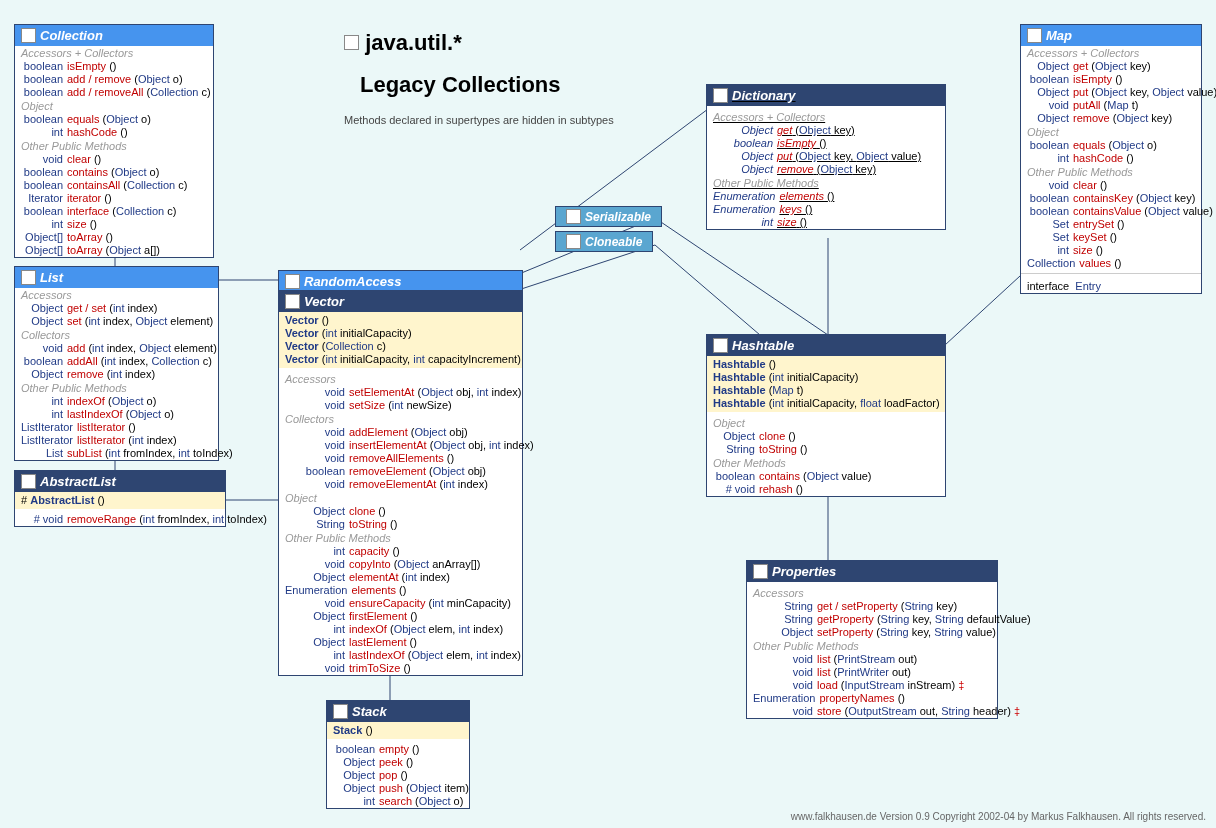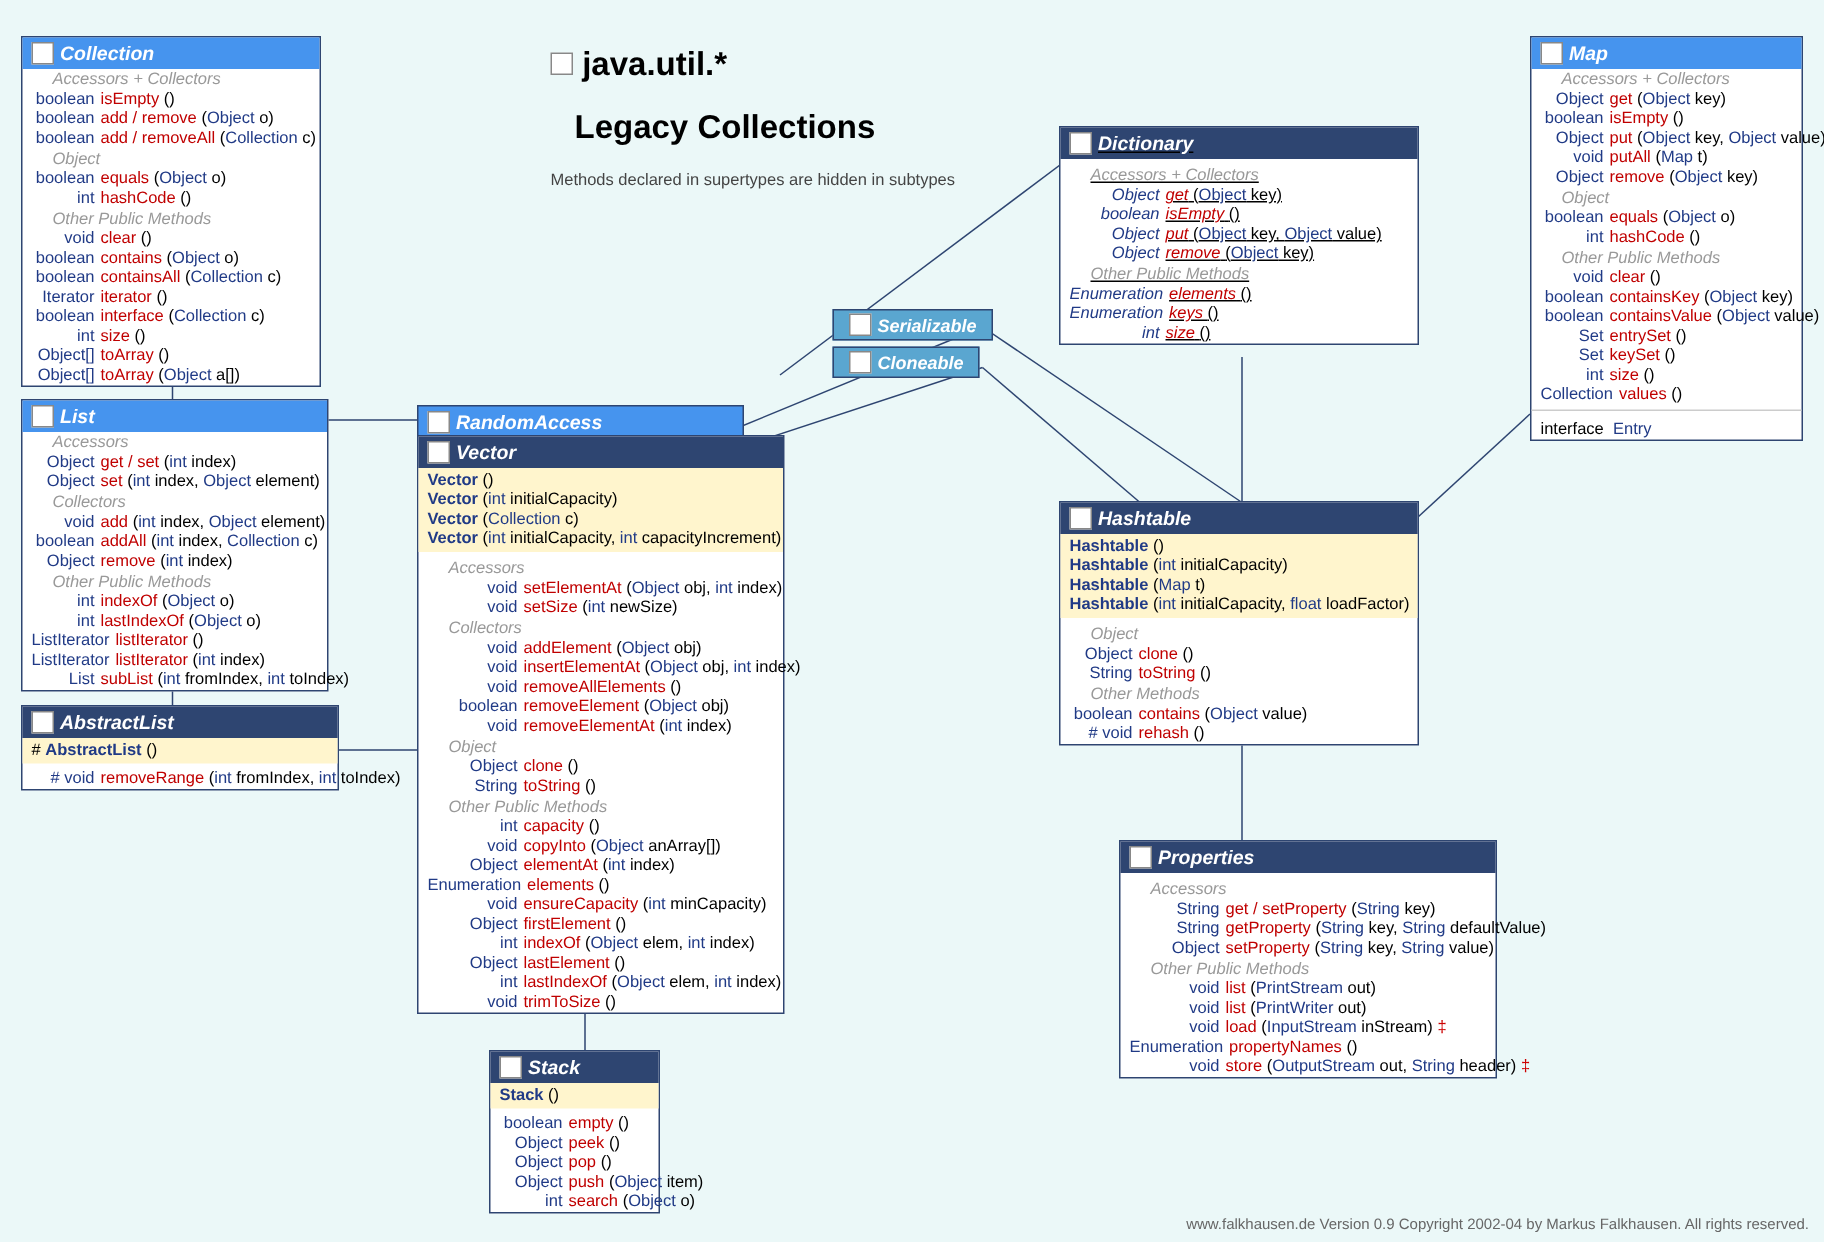--- a/index.html
+++ b/index.html
@@ -4,30 +4,30 @@
 <style>
   html,body{margin:0;padding:0;background:#ebf8f8;font-family:Arial,Helvetica,sans-serif;font-size:11px;color:#000}
   #canvas{position:relative;width:1216px;height:828px}
   .box{position:absolute;background:#fff;border:1px solid #2e4571;box-sizing:border-box}
   .hdr{color:#fff;font:italic bold 13px Arial;padding:3px 6px;display:flex;align-items:center;gap:4px}
   .hdr-blue{background:#4694ee}
   .hdr-dark{background:#2e4571}
   .hdr-ser{background:#5aa6d0;border:1px solid #2e4571}
   .ico{width:13px;height:13px;background:#fff;border:1px solid #888;display:inline-block}
   .yellow{background:#fff5cd;padding:2px 6px}
-  .sec{color:#999;font-style:italic;padding:1px 20px}
+  .sec{color:#999;font-style:italic;padding:1px 6px}
   .row{padding:0 6px;line-height:13px;white-space:nowrap}
   .ret{color:#203a86;display:inline-block;text-align:right;min-width:42px;padding-right:4px}
   .ret-w{min-width:60px}
   .nm{color:#c00000}
   .p{color:#000}
   .t{color:#203a86}
   .ser{position:absolute}
   .ser .hdr{padding:2px 10px;font-size:12px}
-  .title{position:absolute;left:367px;top:30px}
+  .title{position:absolute;left:344px;top:30px}
   .title h1{margin:0;font:bold 22px Arial}
   .title h2{margin:16px;font:bold 22px Arial}
   .title .sub{font:11px Arial;color:#444;margin-top:16px}
   .footer{position:absolute;right:10px;bottom:6px;font:10px Arial;color:#666}
   svg.lines{position:absolute;left:0;top:0;pointer-events:none}
   .m{font-style:italic}
 </style>
 </head>
 <body>
 <div id="canvas">
@@ -62,21 +62,21 @@
         <span>Serializable</span>
       </div>
 </div>
 <div class="ser" style="left:555px;top:231px">
   <div class="hdr hdr-ser">
         <span class="ico"></span>
         <span>Cloneable</span>
       </div>
 </div>
 
-<div style="position:absolute;left:278px;top:270px;width:218px">
+<div style="position:absolute;left:278px;top:270px;width:245px">
   <div class="hdr hdr-blue" style="border:1px solid #2e4571">
         <span class="ico"></span>
         <span>RandomAccess</span>
       </div>
 </div>
 
 <div id="boxes">
       <div class="box" style="left: 14px; top: 24px; width: 200px;">
         <div class="hdr hdr-blue">
           <span class="ico"></span>
@@ -158,21 +158,21 @@
         <div class="row"><span class="ret ret-w ">void</span><span class="nm ">copyInto</span> <span class="p">(<span class="t">Object</span> anArray[])</span></div>
         <div class="row"><span class="ret ret-w ">Object</span><span class="nm ">elementAt</span> <span class="p">(<span class="t">int</span> index)</span></div>
         <div class="row"><span class="ret ret-w ">Enumeration</span><span class="nm ">elements</span> <span class="p">()</span></div>
         <div class="row"><span class="ret ret-w ">void</span><span class="nm ">ensureCapacity</span> <span class="p">(<span class="t">int</span> minCapacity)</span></div>
         <div class="row"><span class="ret ret-w ">Object</span><span class="nm ">firstElement</span> <span class="p">()</span></div>
         <div class="row"><span class="ret ret-w ">int</span><span class="nm ">indexOf</span> <span class="p">(<span class="t">Object</span> elem, <span class="t">int</span> index)</span></div>
         <div class="row"><span class="ret ret-w ">Object</span><span class="nm ">lastElement</span> <span class="p">()</span></div>
         <div class="row"><span class="ret ret-w ">int</span><span class="nm ">lastIndexOf</span> <span class="p">(<span class="t">Object</span> elem, <span class="t">int</span> index)</span></div>
         <div class="row"><span class="ret ret-w ">void</span><span class="nm ">trimToSize</span> <span class="p">()</span></div>
       </div>
-      <div class="box" style="left: 326px; top: 700px; width: 114px;">
+      <div class="box" style="left: 326px; top: 700px; width: 144px;">
         <div class="hdr hdr-dark">
           <span class="ico"></span>
           <span>Stack</span>
         </div>
         <div class="yellow">
           <div class="row" style="padding:0"><span class="t" style="font-weight:bold">Stack</span> ()</div>
         </div>
         <div style="height:4px"></div>
         <div class="row"><span class="ret  ">boolean</span><span class="nm ">empty</span> <span class="p">()</span></div>
         <div class="row"><span class="ret  ">Object</span><span class="nm ">peek</span> <span class="p">()</span></div>

